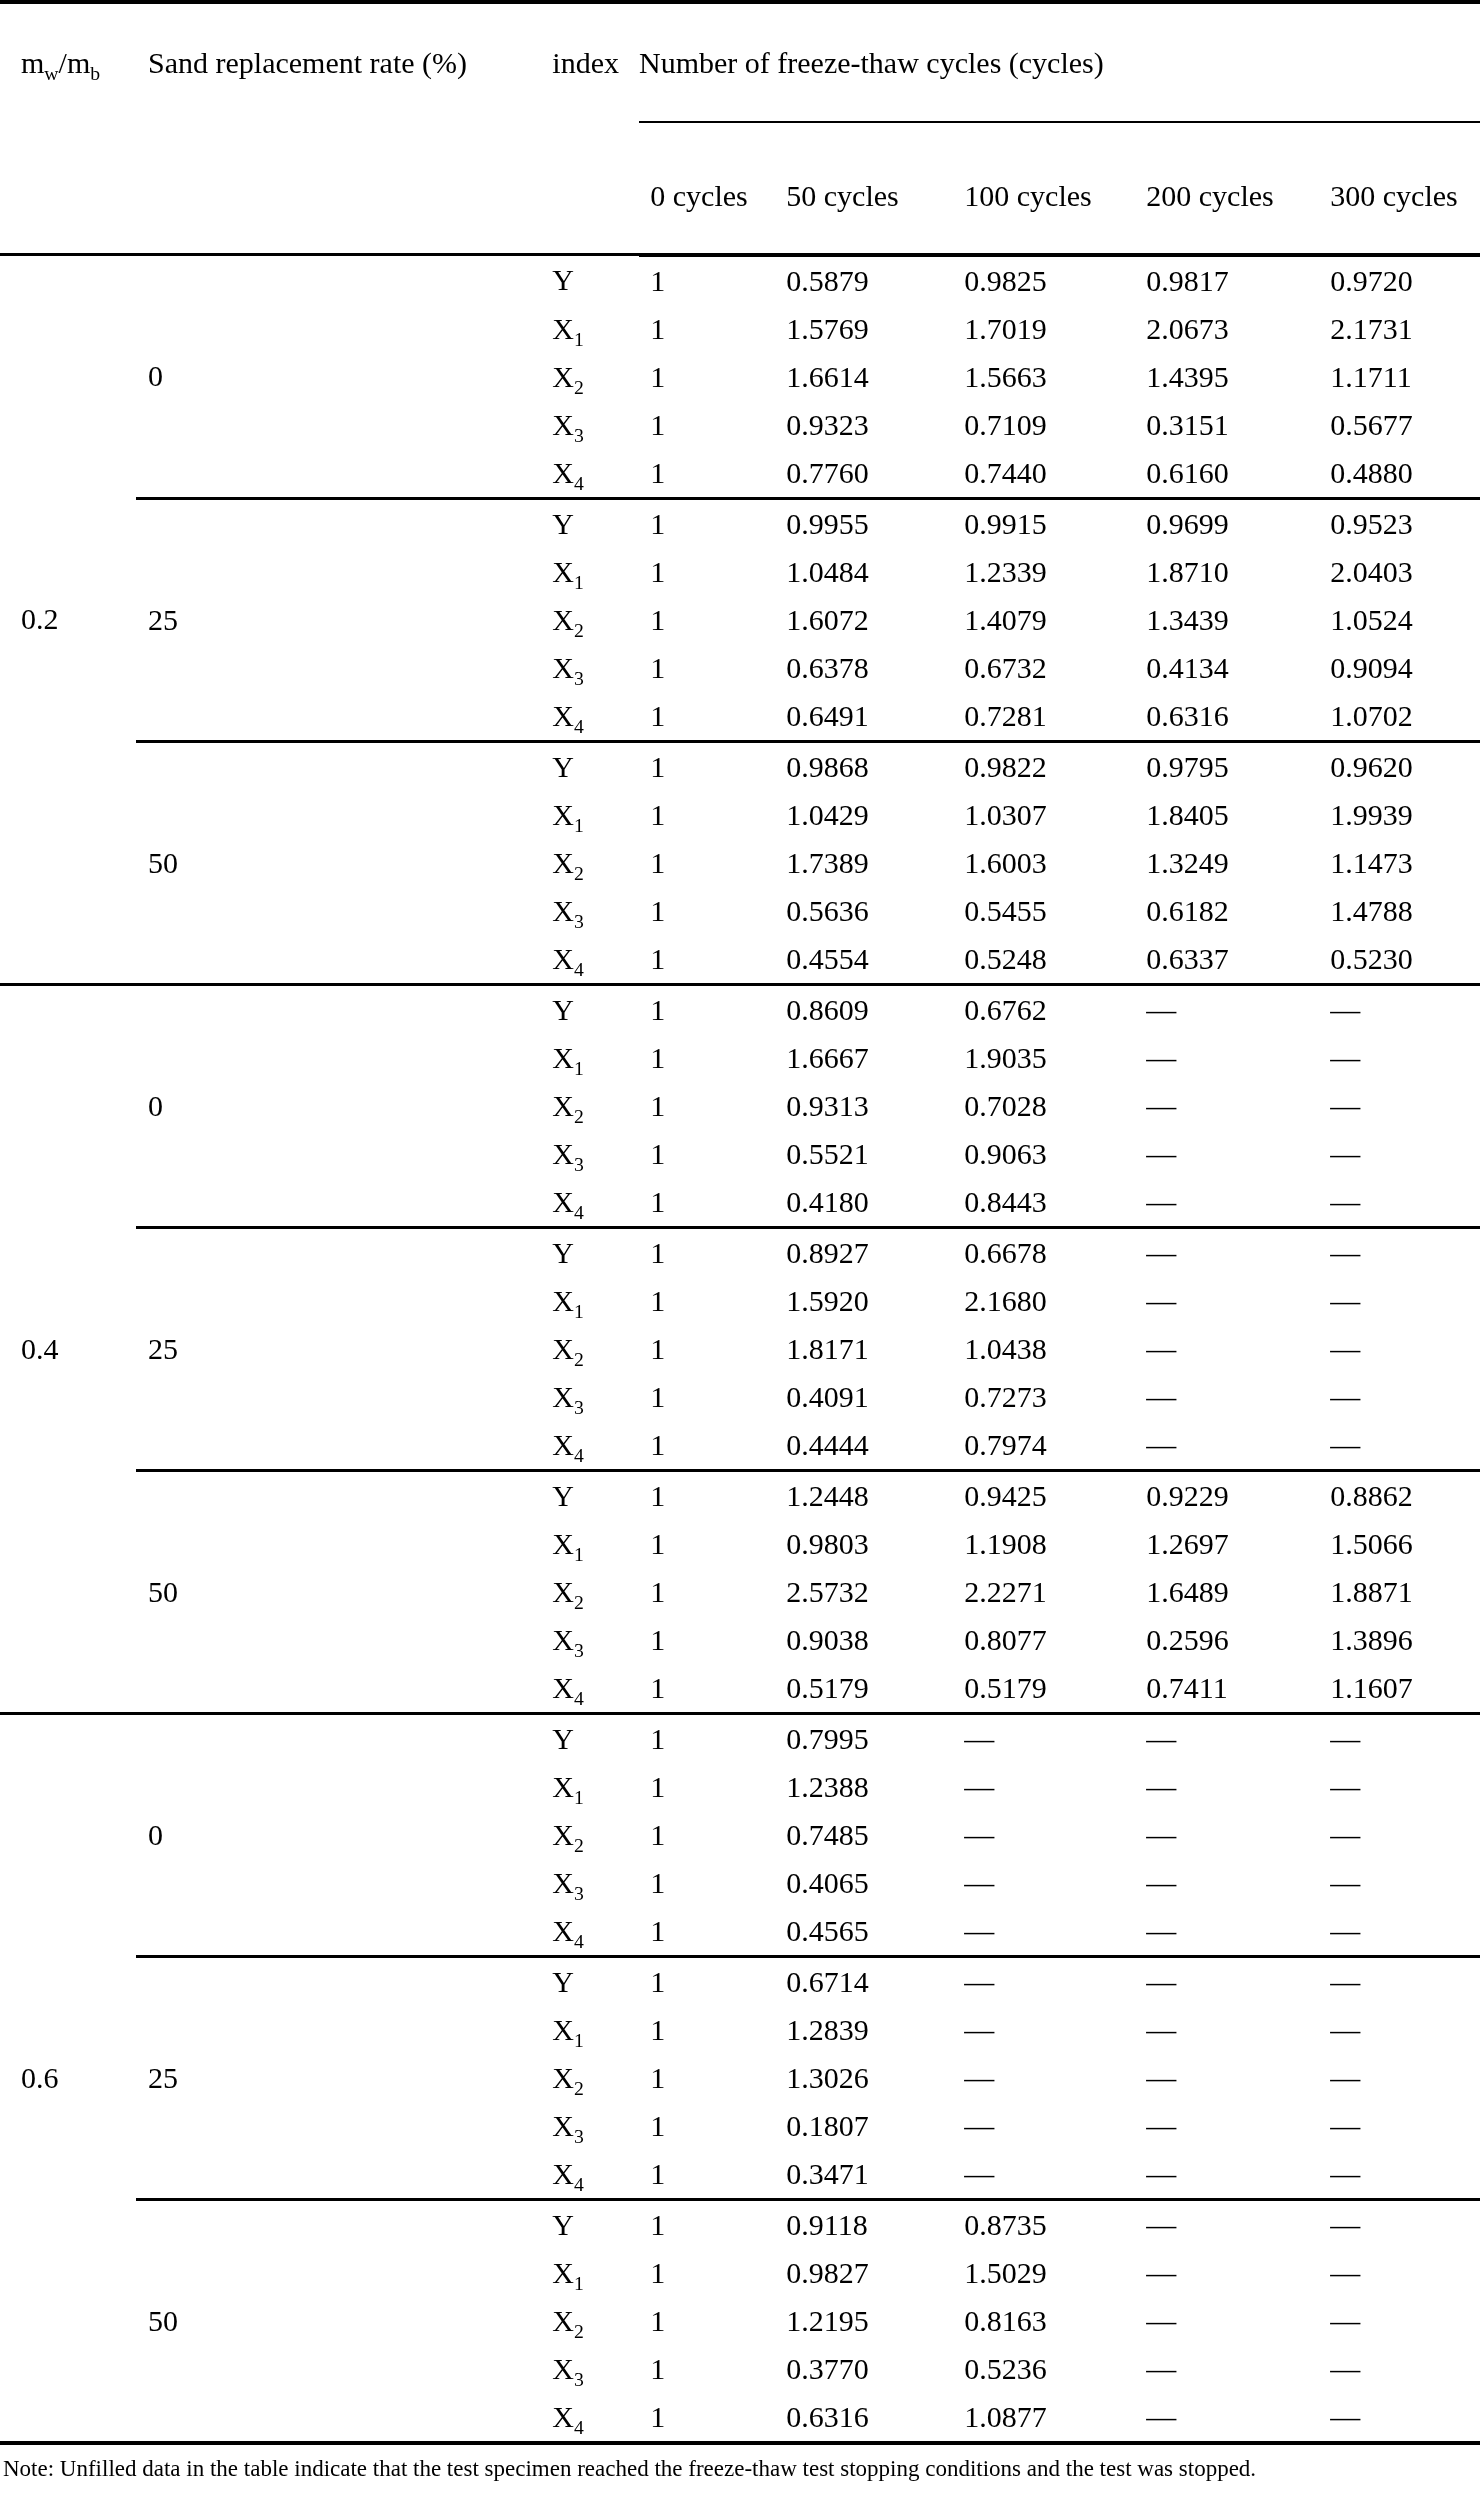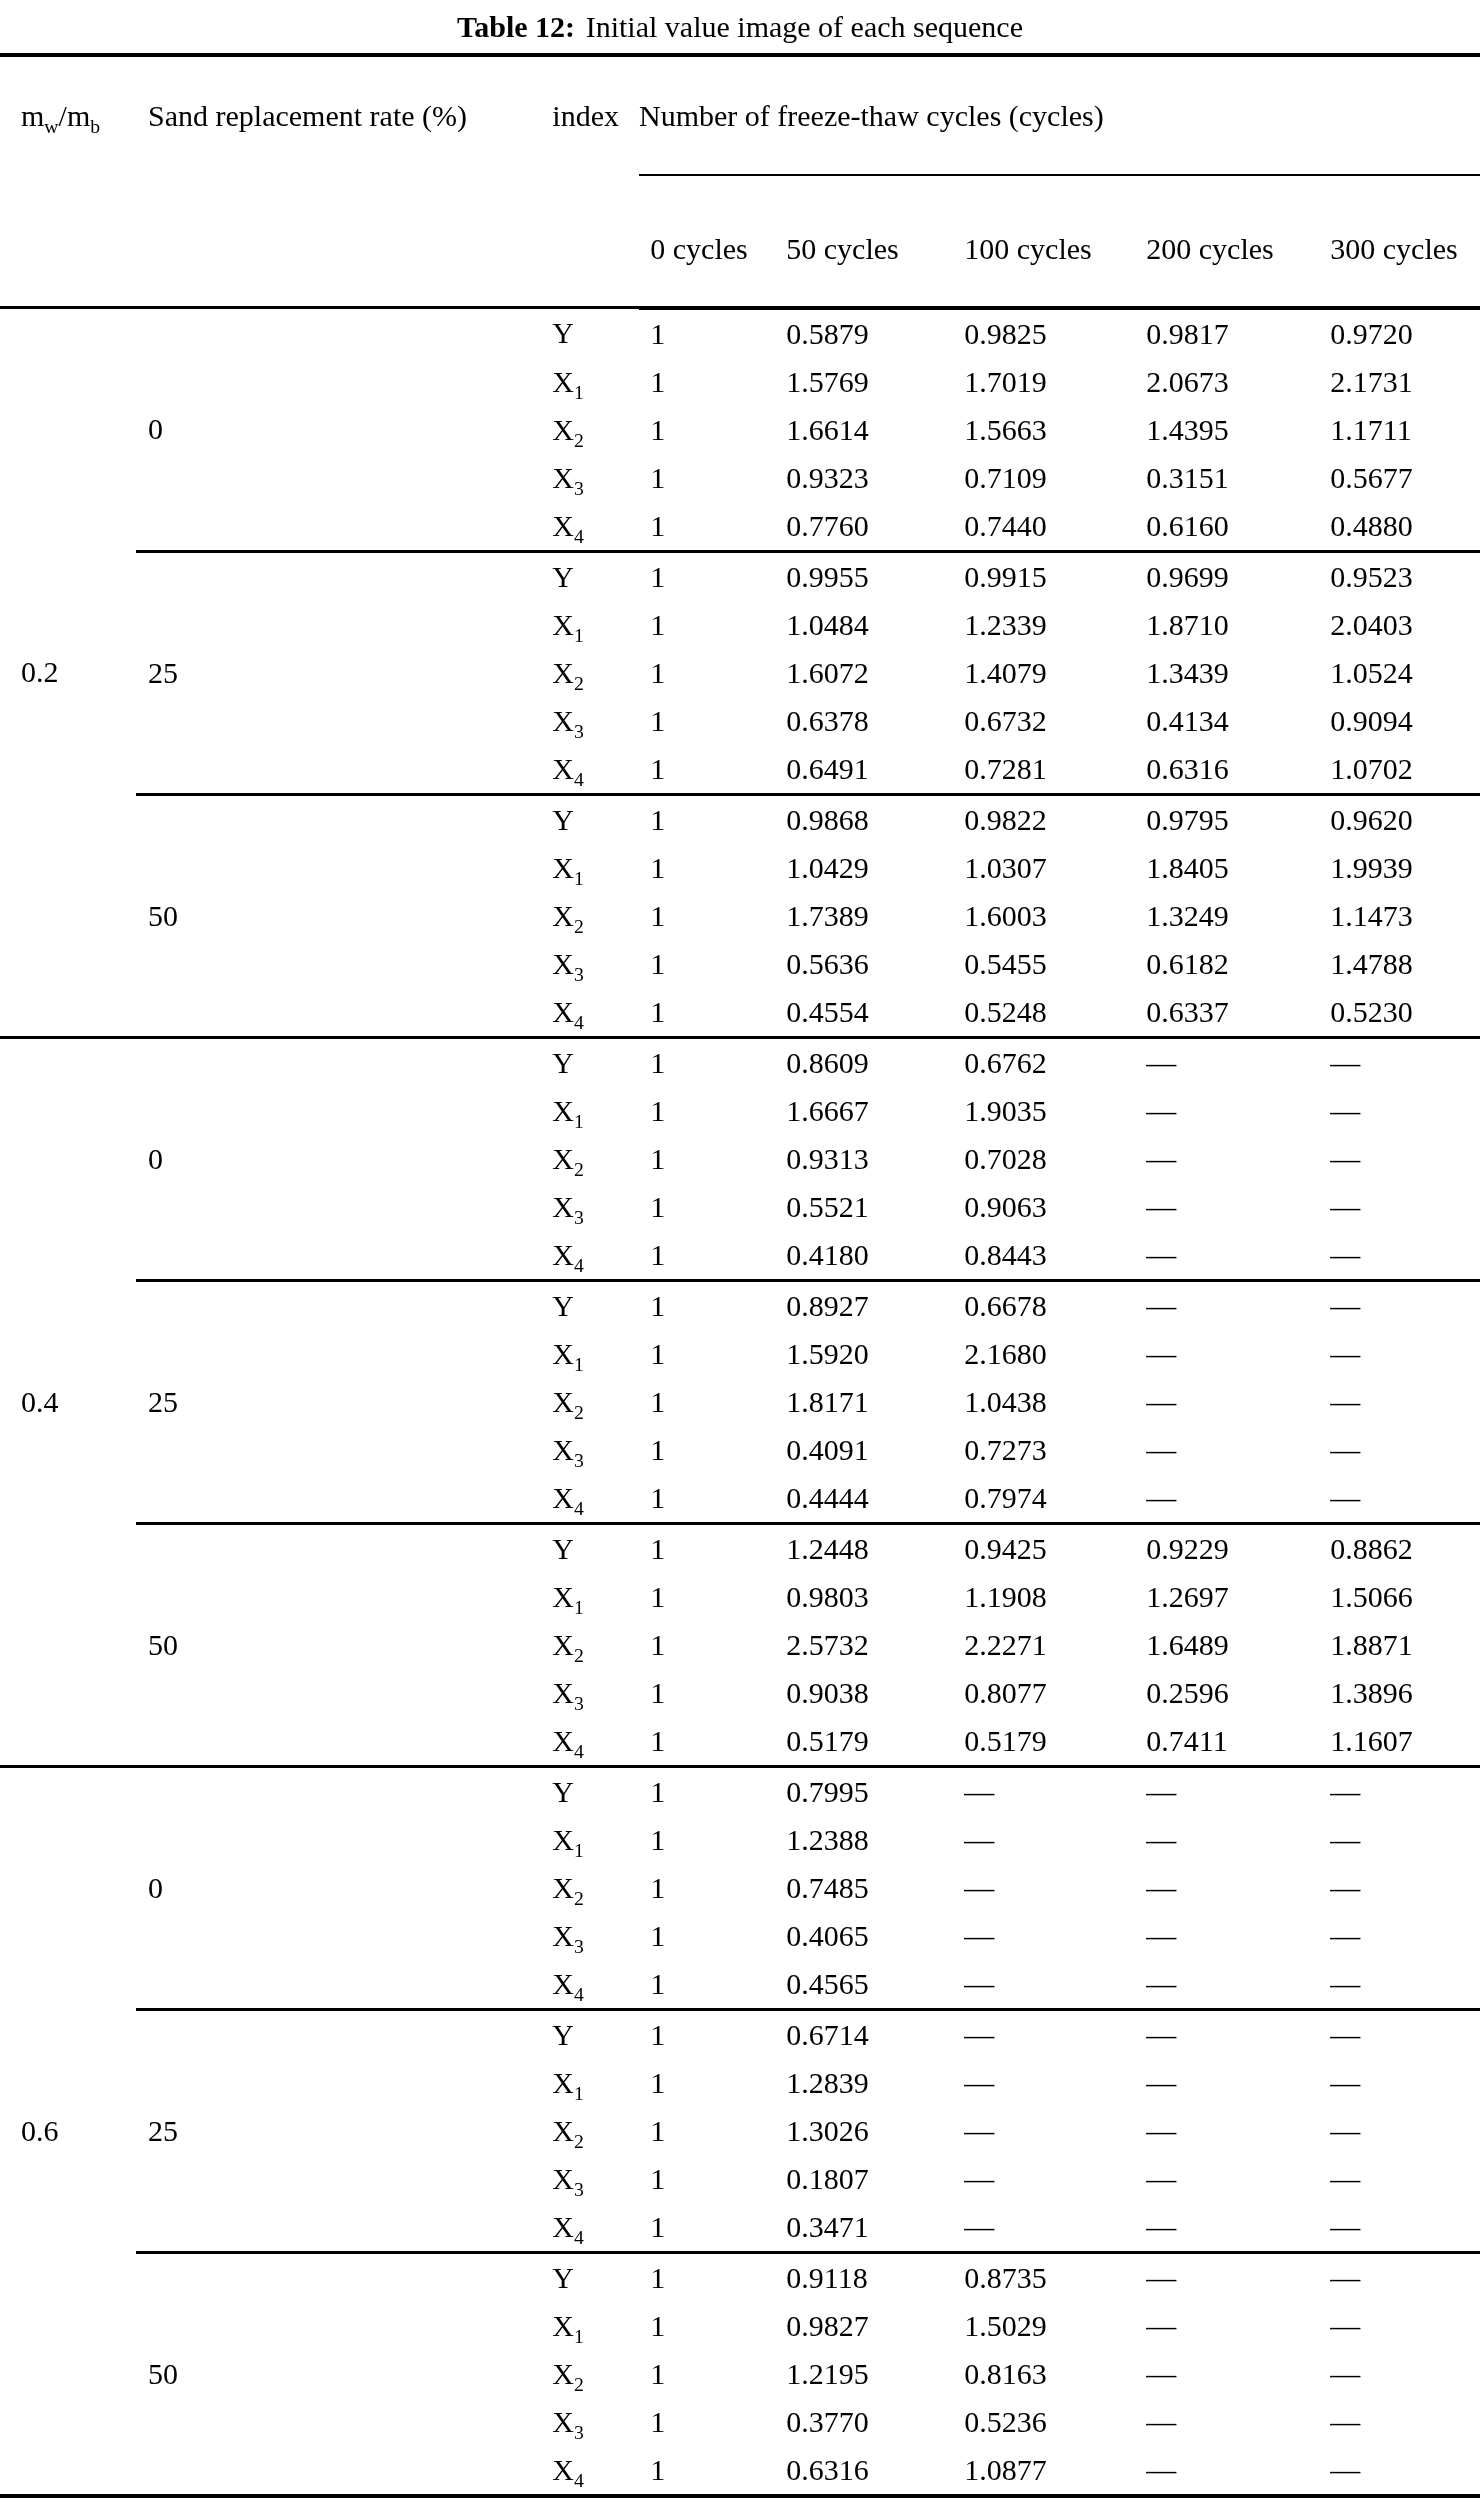--- a/index.html
+++ b/index.html
@@ -89,23 +89,20 @@
     font-size: 23px;
     line-height: 30px;
     white-space: nowrap;
   }
 </style>
 </head>
 <body>
 
 <div class="page">
 
-  <div class="title">
-    <span class="t-label">Table 12:</span><span class="t-text">Initial value image of each sequence</span>
-  </div>
 
   <table class="main">
     <colgroup>
       <col class="c1">
         <col class="c2">
         <col class="c3">
         <col class="c4">
       <col class="c5">
         <col class="c6">
         <col class="c7">

